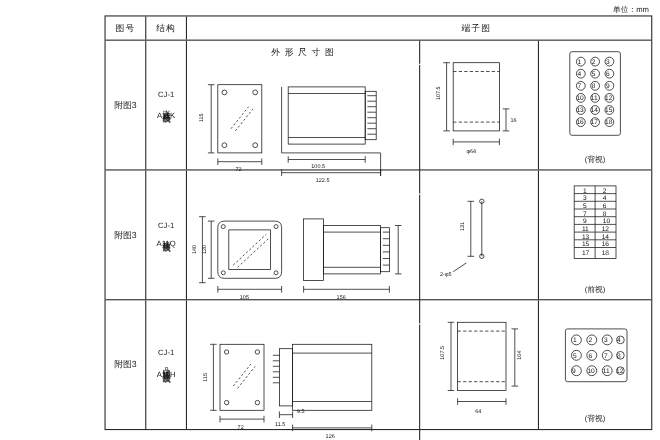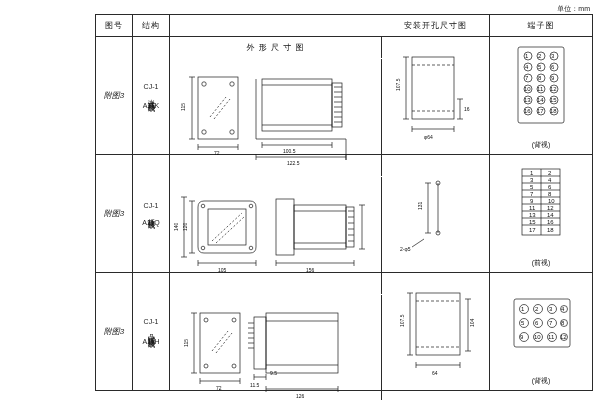--- a/index.html
+++ b/index.html
@@ -33,21 +33,21 @@
   .row{
     display:flex;height:118px;border-bottom:1px solid #2a2a2a;box-sizing:border-box;
   }
   .row.last{border-bottom:none;height:117px;}
   .row .cell{
     border-right:1px solid #2a2a2a;box-sizing:border-box;position:relative;height:100%;
   }
   .row .cell:last-child{border-right:none;}
   .fig-no{
     display:flex;align-items:center;justify-content:center;
-    font-size:8px;line-height:11px;text-align:center;font-style:italic;
+    font-size:8px;line-height:11px;text-align:center;
   }
   .struct{
     display:flex;flex-direction:column;align-items:center;justify-content:center;
     font-size:7px;line-height:9px;text-align:center;padding:2px;
   }
   .struct .code{font-size:7px;margin-bottom:2px;}
   .struct .vert{
     writing-mode:vertical-rl;text-orientation:upright;
     letter-spacing:1px;font-size:7.5px;line-height:10px;
   }
@@ -66,21 +66,20 @@
 <div class="page">
 
   <div class="unit">单位：mm</div>
 
   <div class="table">
 
     <div class="thead">
       <div class="cell c1">图号</div>
       <div class="cell c2">结构</div>
       <div class="cell c3">外 形 尺 寸 图</div>
-      <div class="cell c4">安装开孔尺寸图</div>
       <div class="cell c5">端子图</div>
     </div>
 
     <div class="row">
       <div class="cell c1 fig-no">附图3</div>
       <div class="cell c2 struct">
         <span class="code">CJ-1</span>
         <span class="vert">嵌入式后接线</span>
         <span class="model">A11K</span>
       </div>

